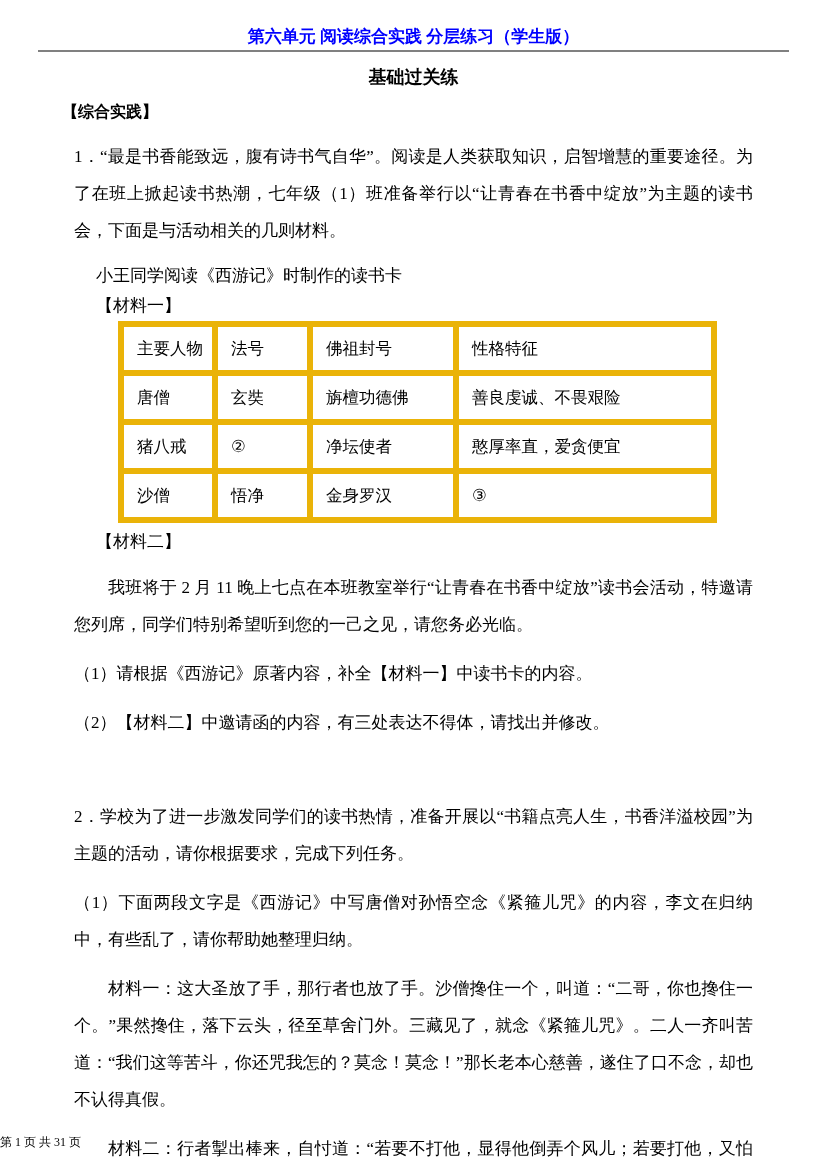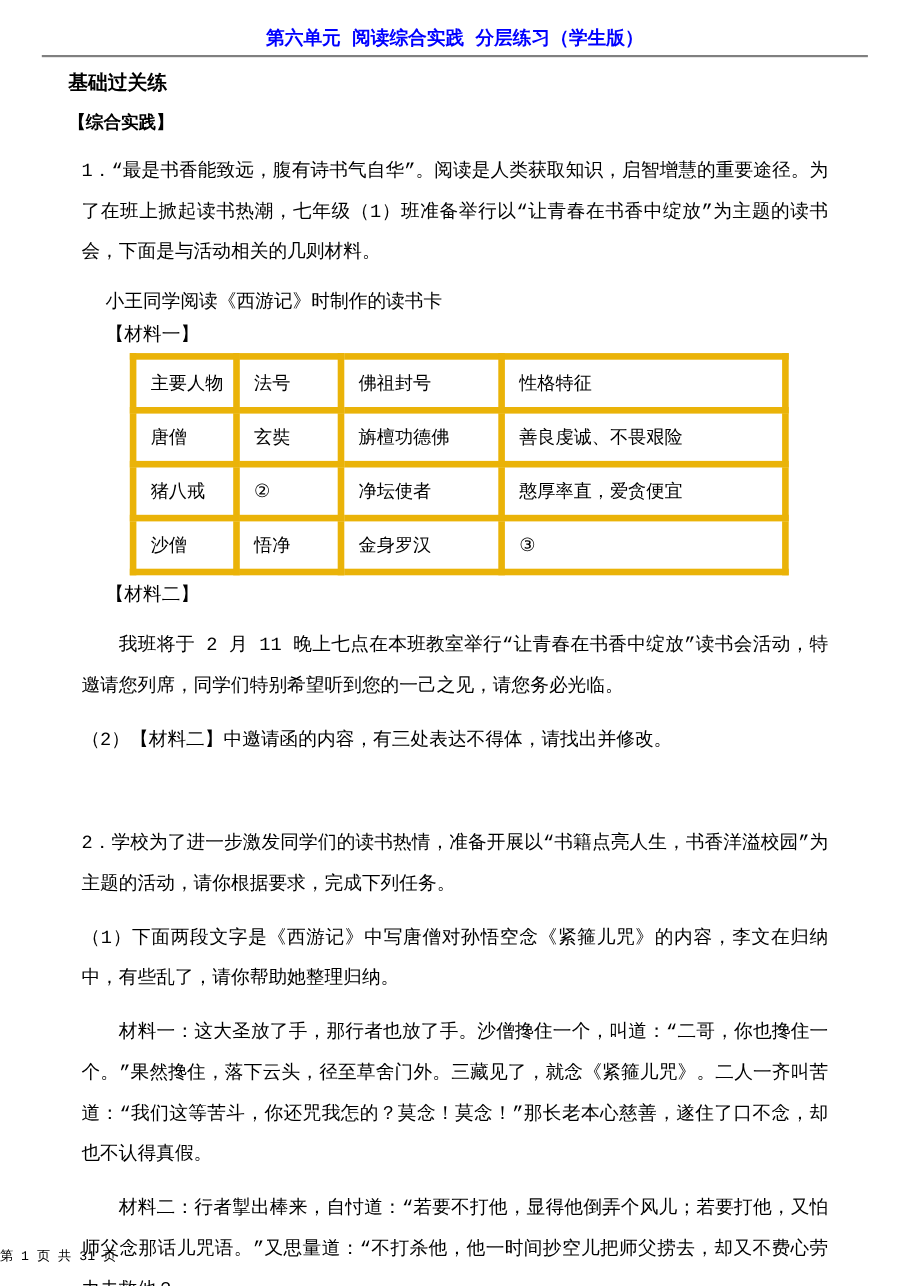--- a/index.html
+++ b/index.html
@@ -1,31 +1,31 @@
 <!DOCTYPE html>
 <html><head>
 <meta charset="utf-8">
 <style>
   html,body { margin:0; padding:0; background:#ffffff; }
   body {
     width:827px; height:1169px;
     font-family:"Liberation Serif","DejaVu Serif",serif;
     color:#000;
   }
-  .page { position:relative; width:827px; height:1169px; background:#fff; overflow:hidden;font-family:Liberation Mono, monospace; }
+  .page { position:relative; width:827px; height:1169px; background:#fff; overflow:hidden; }
 
   .doc-header {
     margin:0 38px; padding-top:24px; padding-bottom:0;
     border-bottom:2px solid #808080; text-align:center;
   }
   .doc-title { color:#0000ff; font-weight:bold; font-size:17px; line-height:26px; }
 
   .content { margin:0 62px; }
 
-  .subtitle { text-align:left; font-weight:bold; font-size:18px; line-height:26px; margin-top:12px; }
+  .subtitle { text-align:center; font-weight:bold; font-size:18px; line-height:26px; margin-top:12px; }
   .section-label { font-weight:bold; font-size:16px; line-height:28px; margin-top:8px; }
 
   p.body {
     font-size:17px; line-height:37px; text-align:justify;
     margin:12px; word-break:break-all;
   }
   p.indent { text-indent:34px; }
 
   p.label-line {
     font-size:17px; line-height:30px; margin:0; text-indent:34px;
@@ -99,20 +99,21 @@
           <td>沙僧</td>
           <td>悟净</td>
           <td>金身罗汉</td>
           <td>③</td>
         </tr>
       </tbody>
     </table>
 
     <p class="label-line m2">【材料二】</p>
     <p class="body indent">我班将于 2 月 11 晚上七点在本班教室举行“让青春在书香中绽放”读书会活动，特邀请您列席，同学们特别希望听到您的一己之见，请您务必光临。</p>
+    <p class="body">（1）请根据《西游记》原著内容，补全【材料一】中读书卡的内容。</p>
     <p class="body">（2）【材料二】中邀请函的内容，有三处表达不得体，请找出并修改。</p>
 
     <div class="q2">
       <p class="body">2．学校为了进一步激发同学们的读书热情，准备开展以“书籍点亮人生，书香洋溢校园”为主题的活动，请你根据要求，完成下列任务。</p>
       <p class="body">（1）下面两段文字是《西游记》中写唐僧对孙悟空念《紧箍儿咒》的内容，李文在归纳中，有些乱了，请你帮助她整理归纳。</p>
       <p class="body indent">材料一：这大圣放了手，那行者也放了手。沙僧搀住一个，叫道：“二哥，你也搀住一个。”果然搀住，落下云头，径至草舍门外。三藏见了，就念《紧箍儿咒》。二人一齐叫苦道：“我们这等苦斗，你还咒我怎的？莫念！莫念！”那长老本心慈善，遂住了口不念，却也不认得真假。</p>
       <p class="body indent">材料二：行者掣出棒来，自忖道：“若要不打他，显得他倒弄个风儿；若要打他，又怕师父念那话儿咒语。”又思量道：“不打杀他，他一时间抄空儿把师父捞去，却又不费心劳力去救他？</p>
     </div>
 
   </div>

